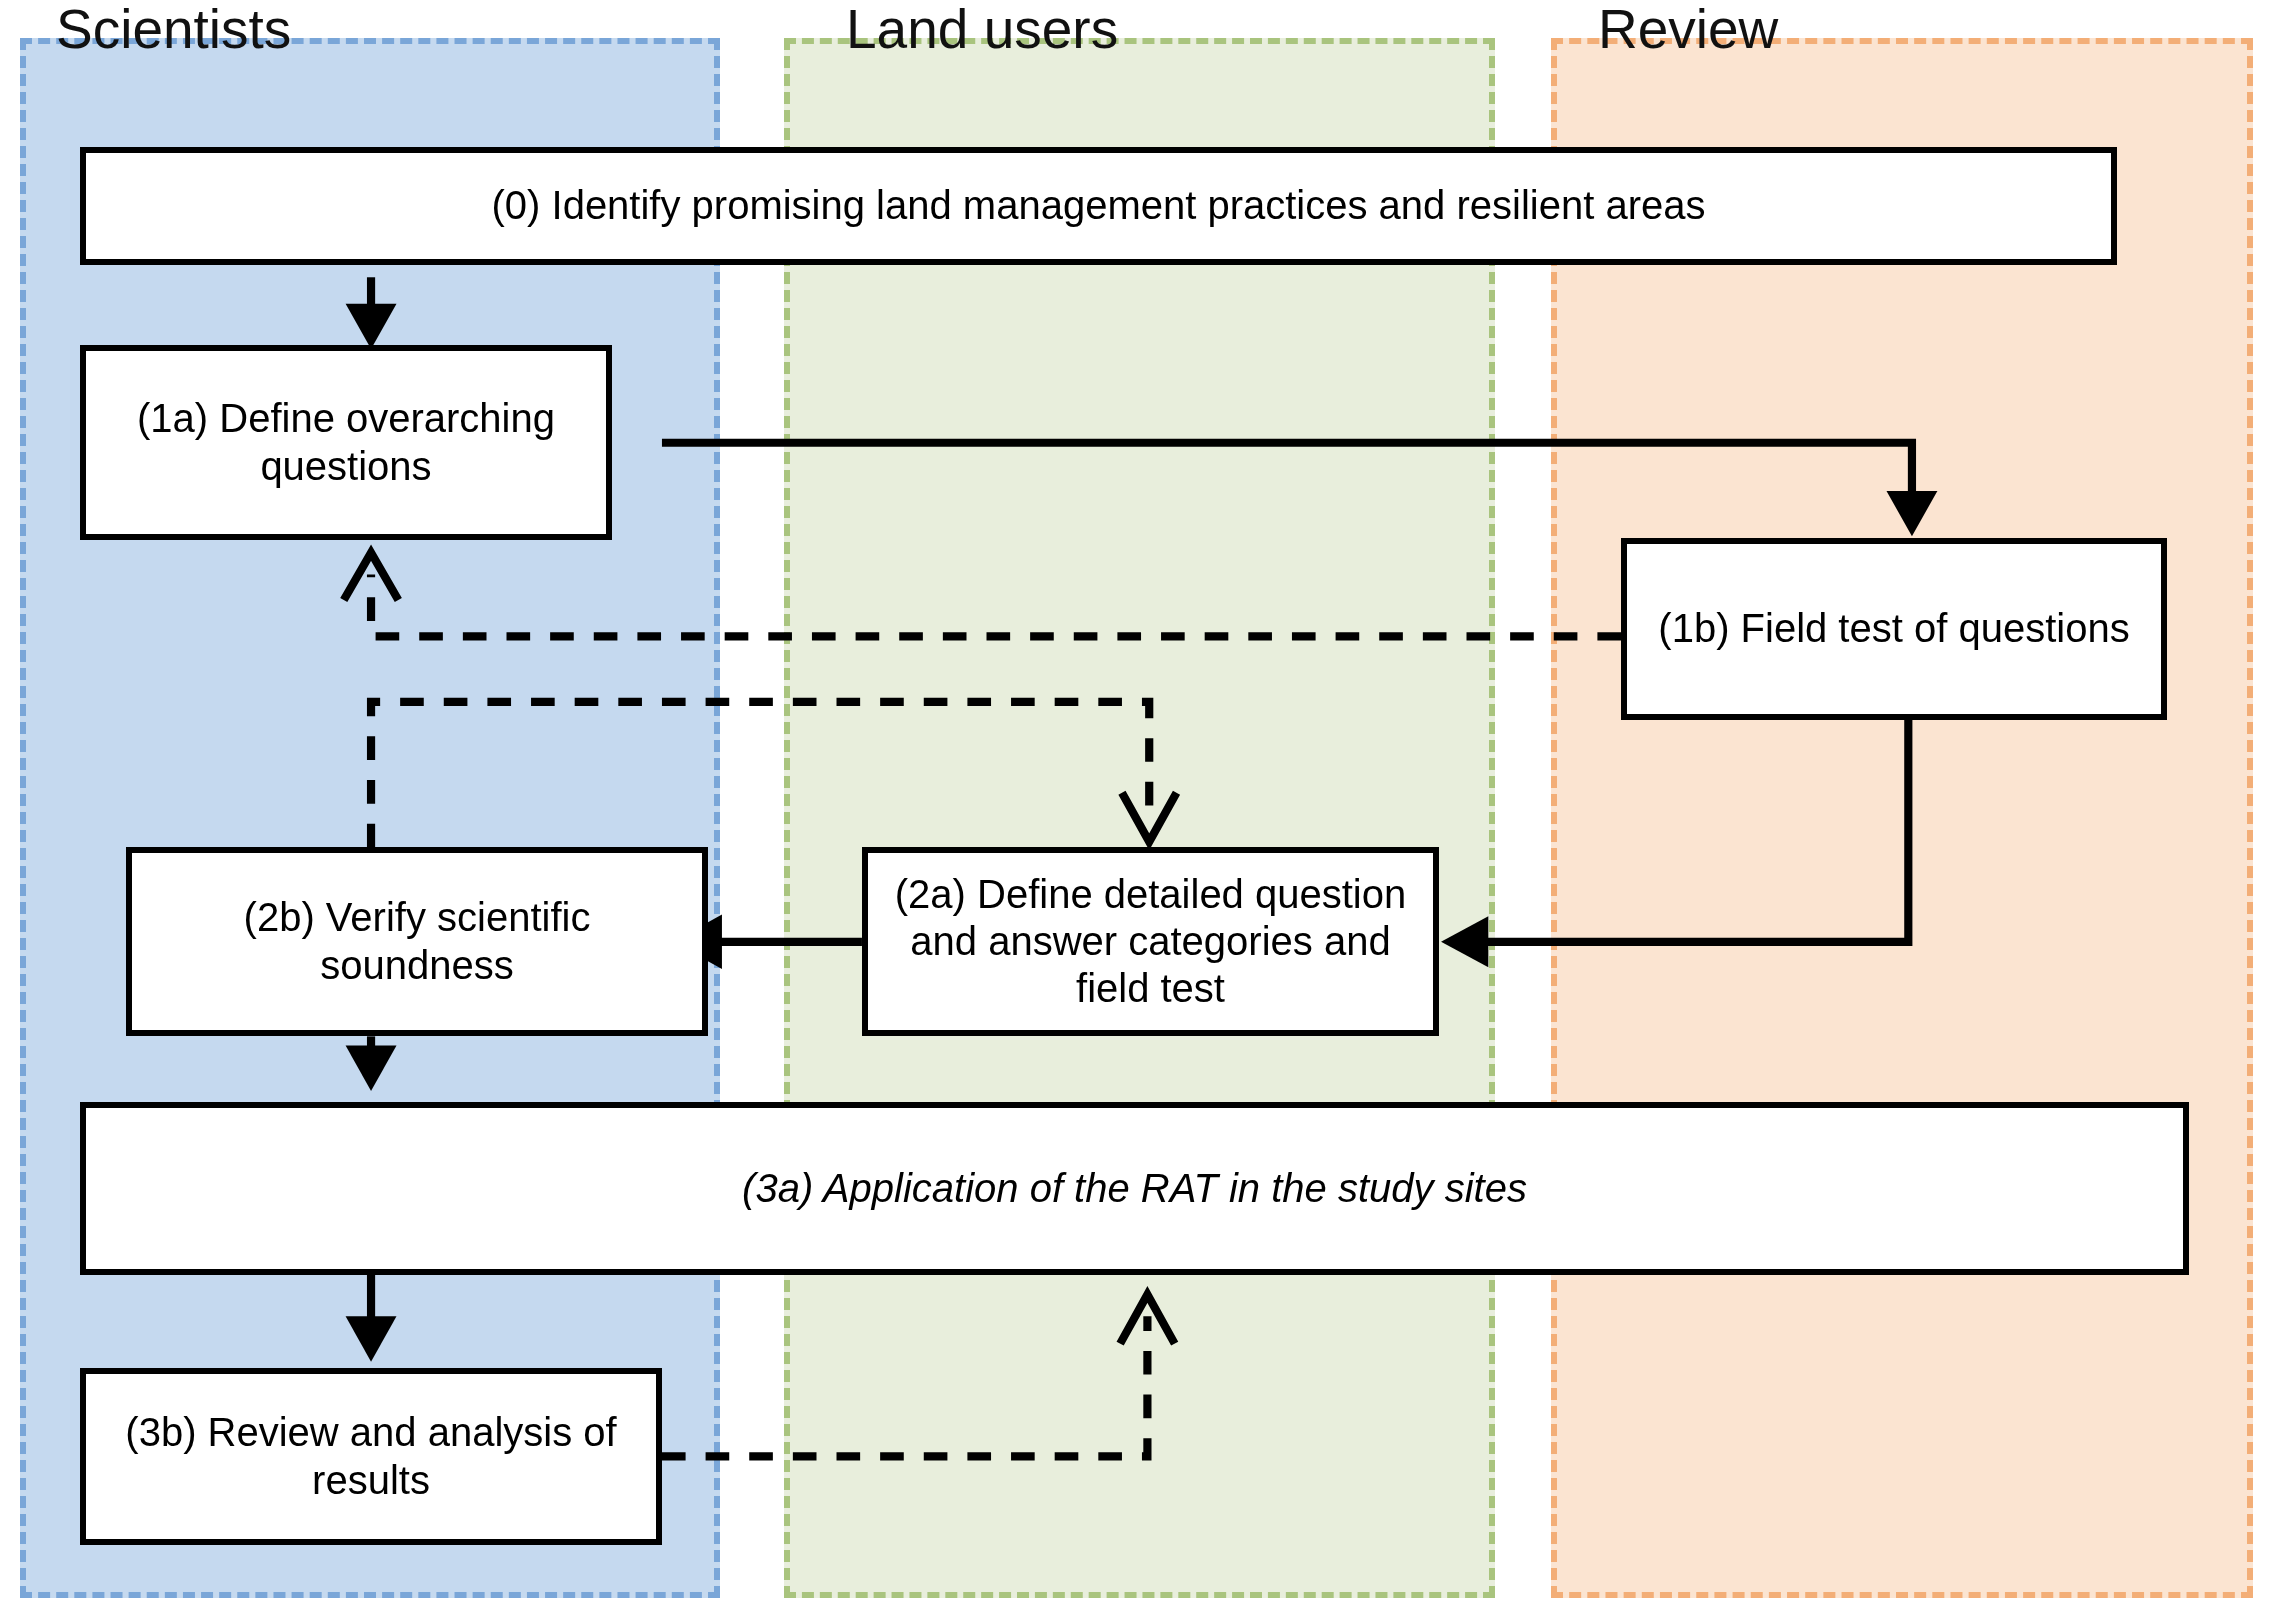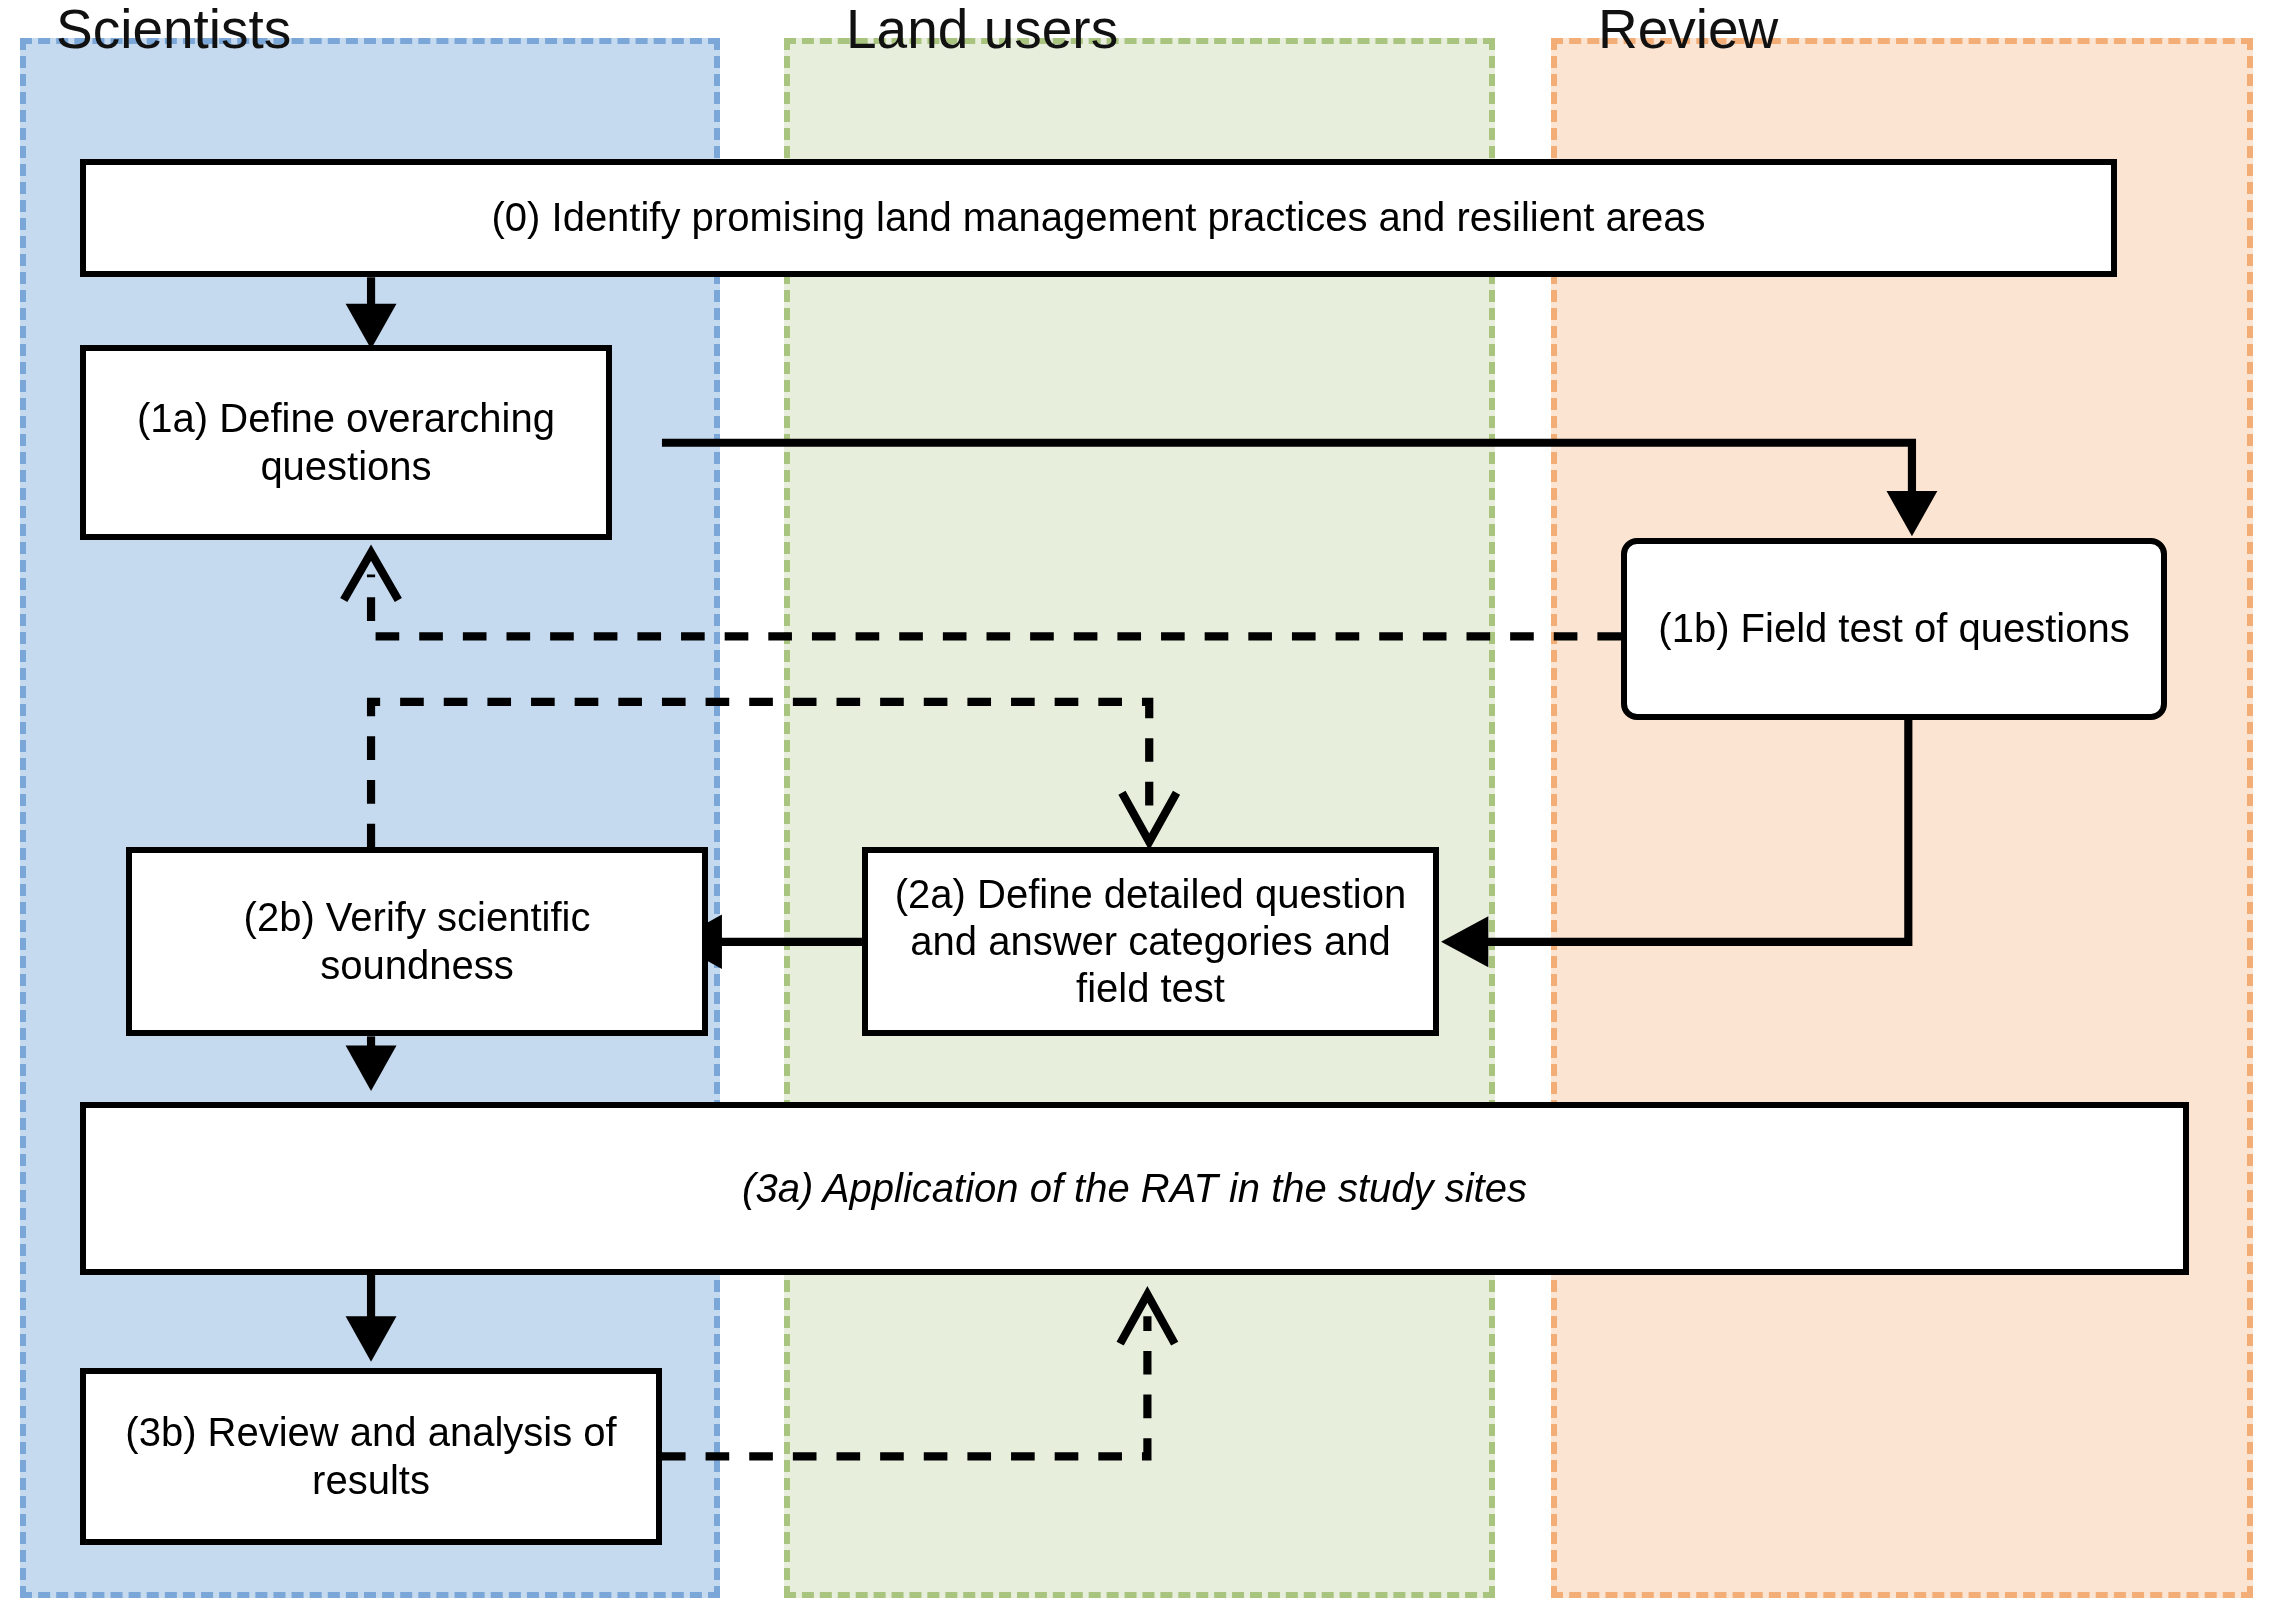--- a/index.html
+++ b/index.html
@@ -62,23 +62,23 @@
     display: flex;
     align-items: center;
     justify-content: center;
     text-align: center;
     color: #000000;
     font-size: 40px;
     line-height: 1.18;
     padding: 3.6px 11px;
     z-index: 5;
   }
-  .node-0  { left: 80px;  top: 159px;  width: 2037px; height: 118px; }
+  .node-0  { left: 80px;  top: 147px;  width: 2037px; height: 118px; }
   .node-1a { left: 80px;  top: 345px;  width: 532px;  height: 195px; }
-  .node-1b { left: 1621px; top: 538px; width: 546px;  height: 182px; border-radius: 16px; }
+  .node-1b { left: 1621px; top: 538px; width: 546px;  height: 182px; }
   .node-2a { left: 862px; top: 847px;  width: 577px;  height: 189px; }
   .node-2b { left: 80px;  top: 847px;  width: 582px;  height: 189px; margin-left: 46px; }
   .node-3a { left: 80px;  top: 1102px; width: 2109px; height: 173px; font-style: italic; }
   .node-3b { left: 80px;  top: 1368px; width: 582px;  height: 177px; }
 
   
   #wires {
     position: absolute;
     left: 0; top: 0;
     width: 2273px; height: 1620px;

